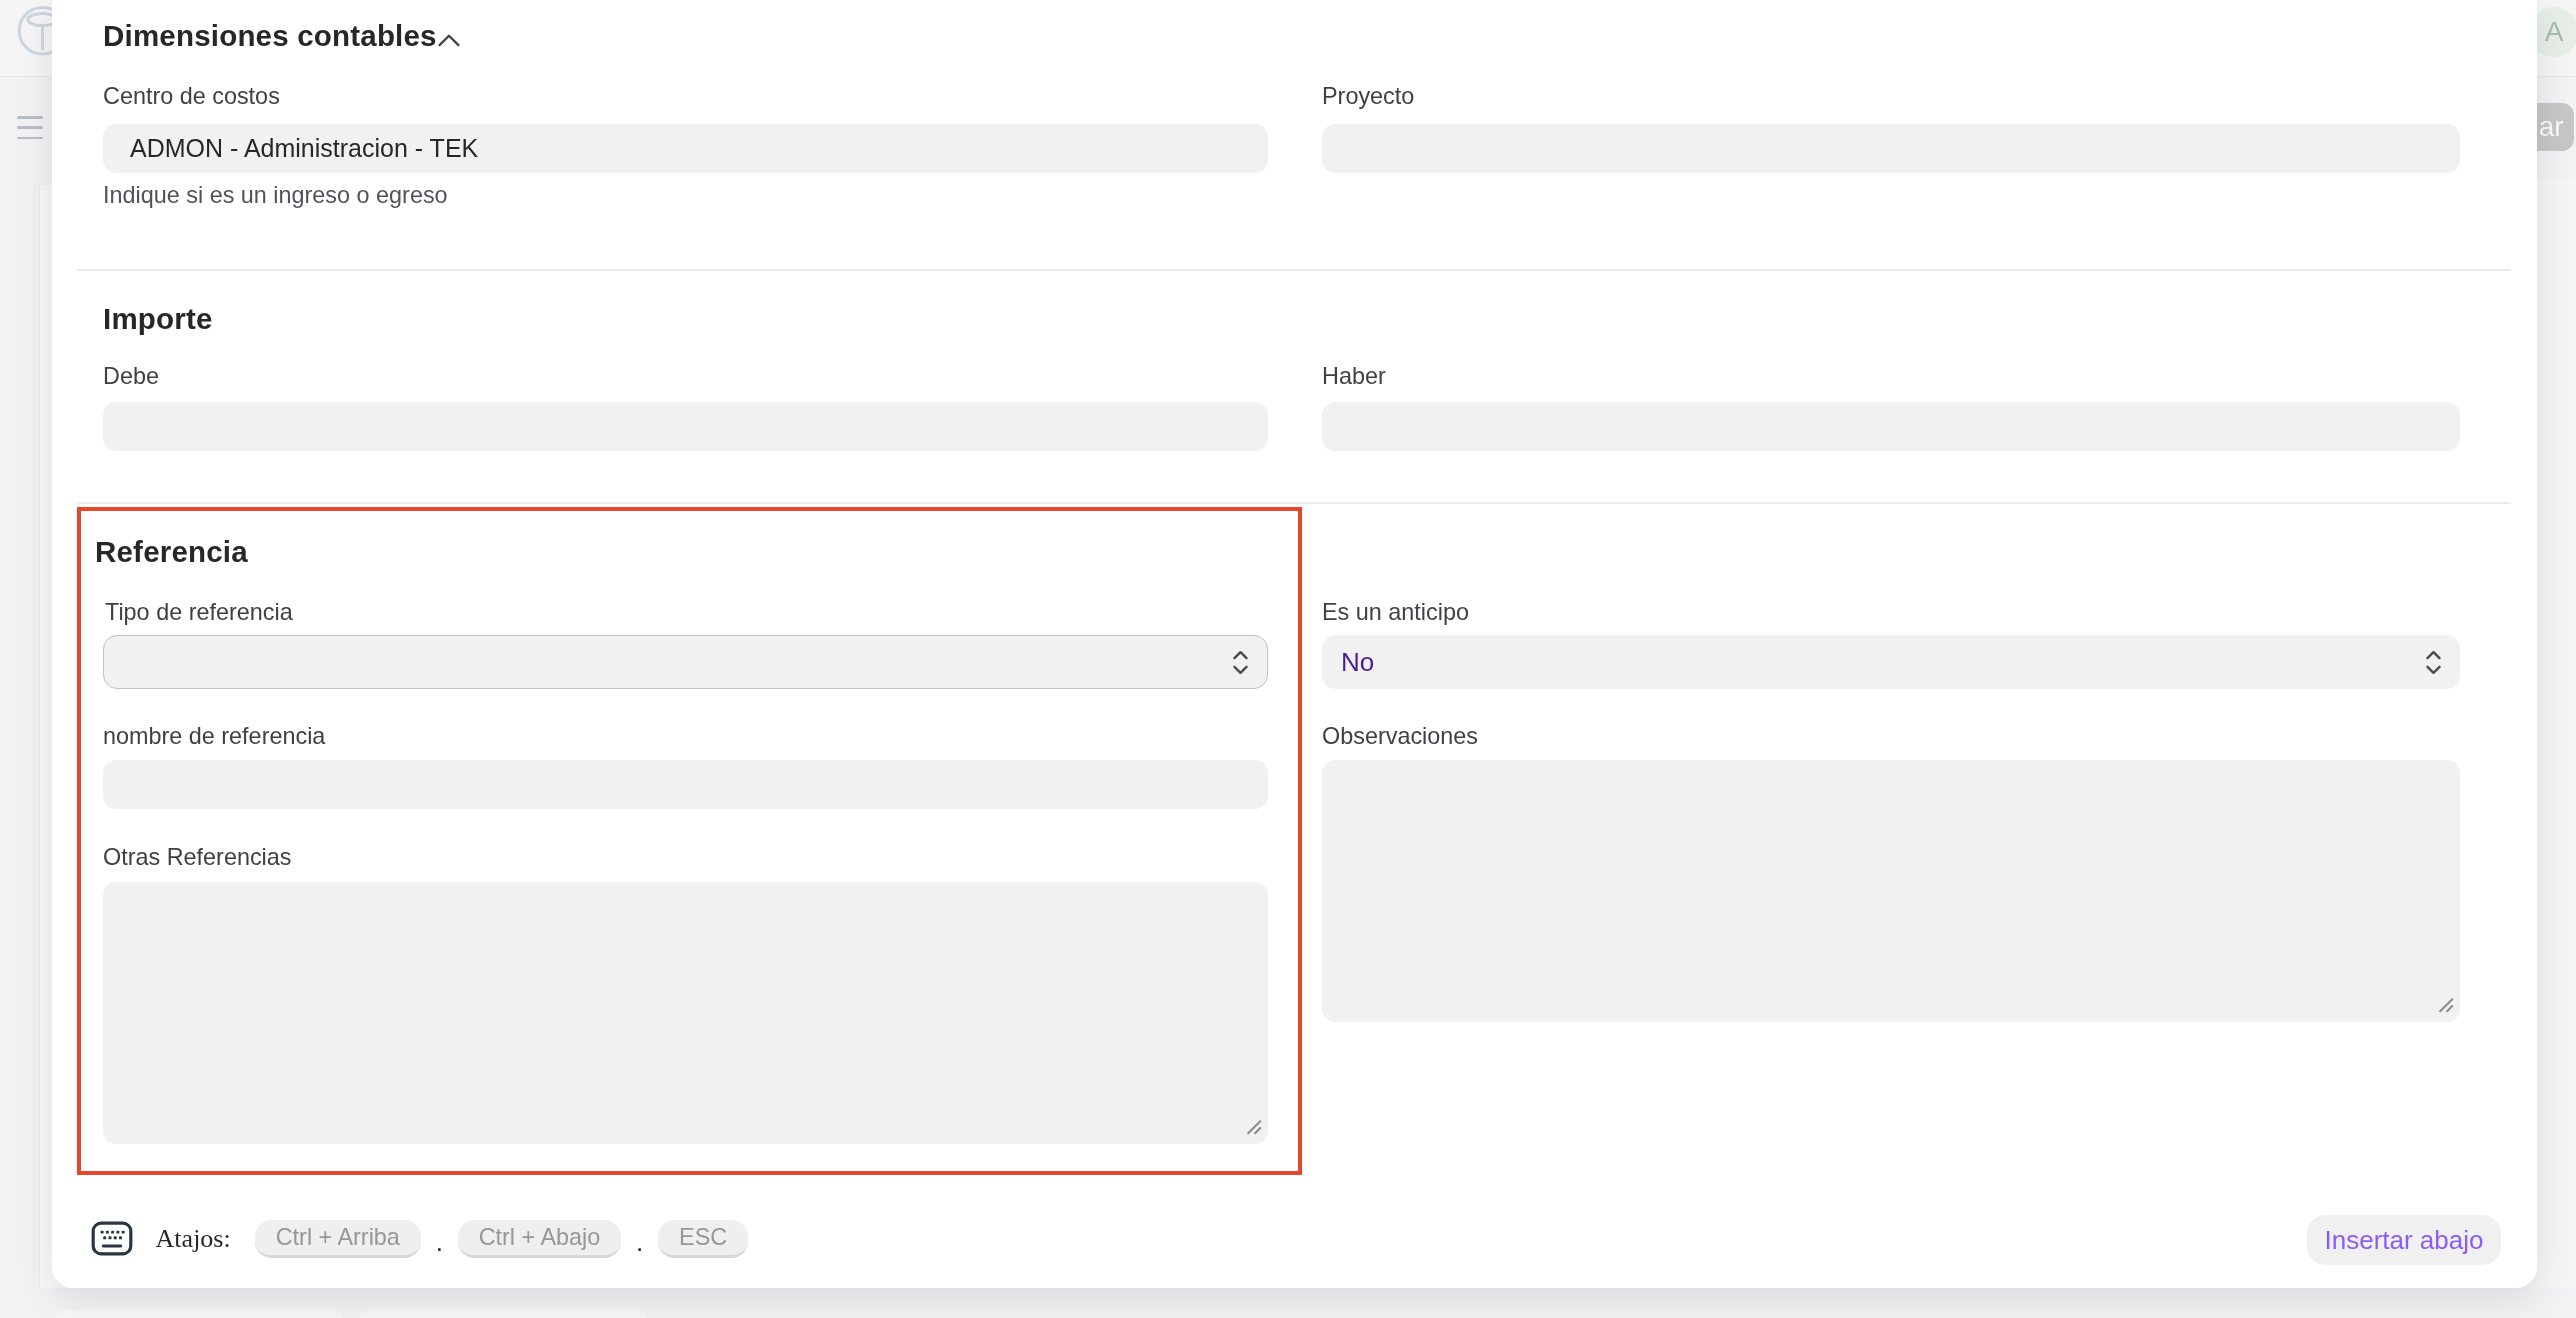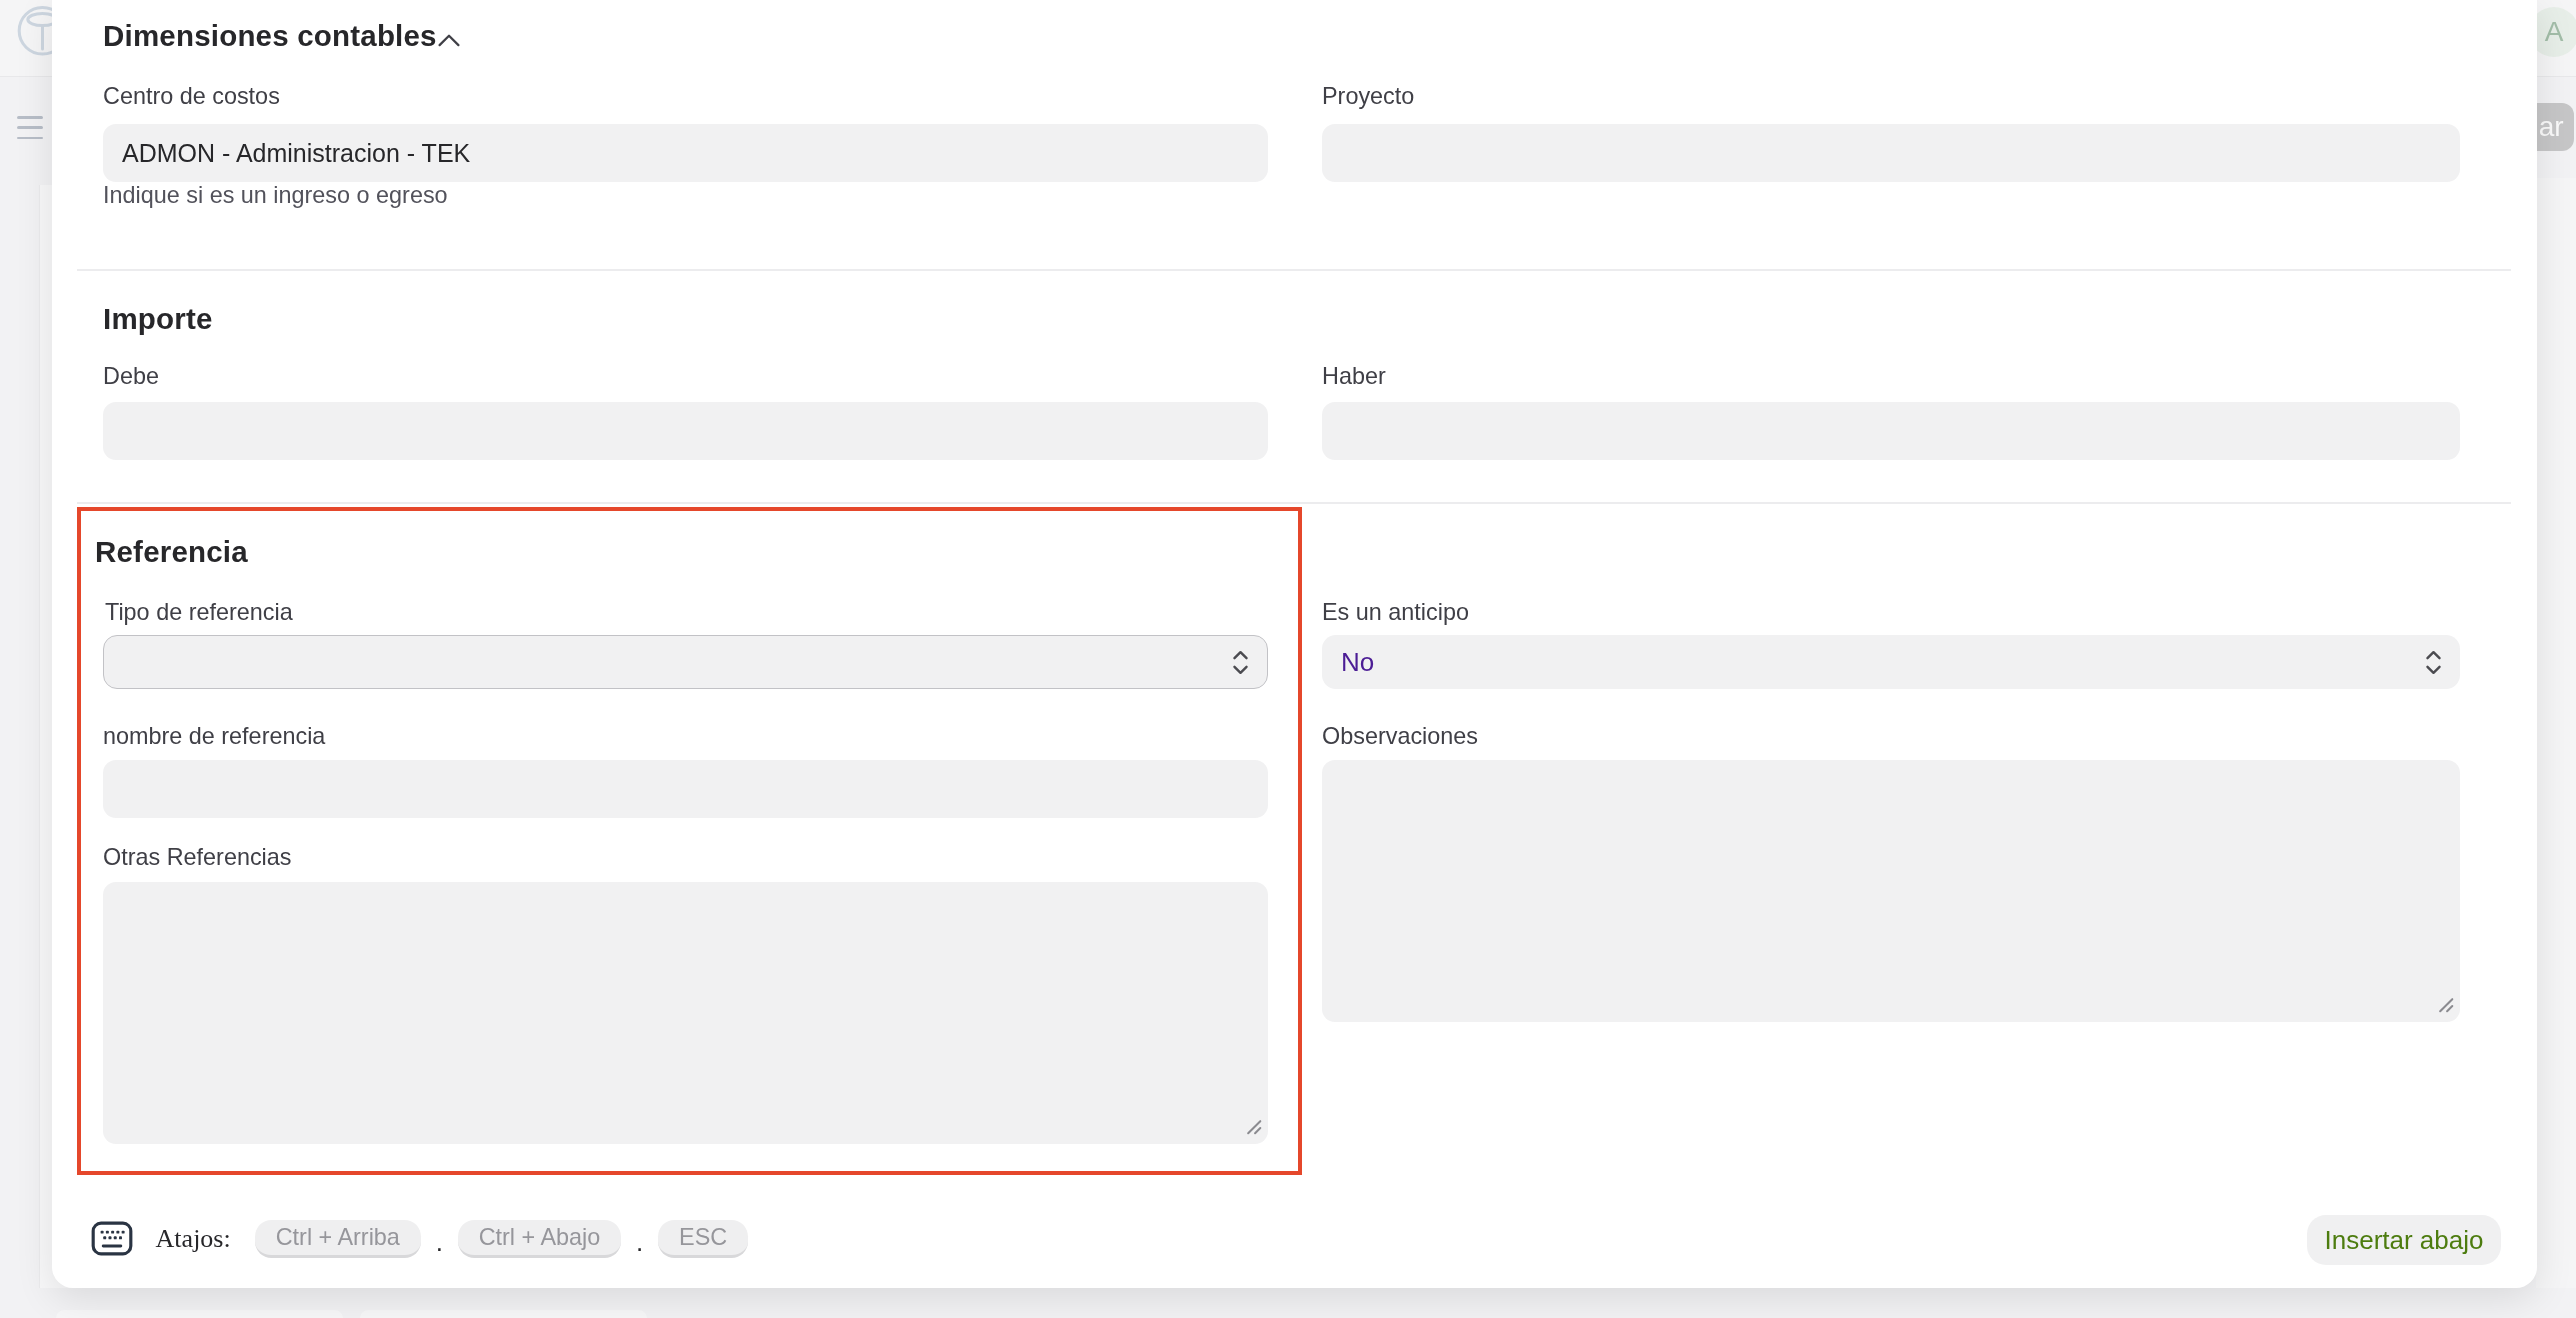--- a/index.html
+++ b/index.html
@@ -26,23 +26,23 @@
   .bg-ghost.g2{left:360px;width:287px;}
 
   
   .modal{position:absolute;left:52px;top:0;width:2485px;height:1288px;background:#ffffff;
     border-radius:0 0 21px 21px;box-shadow:0 10.4px 38px rgba(0,0,0,.10);}
   .section-title{position:absolute;font-size:29.5px;font-weight:600;color:#27272a;letter-spacing:0.2px;}
   .field-label{position:absolute;font-size:23.4px;color:#3f3f46;}
   .helper-text{position:absolute;font-size:23.4px;color:#52525b;}
   .divider{position:absolute;left:25px;width:2434px;height:1.7px;background:#ececee;}
 
-  .tf{position:absolute;height:58px;background:#f1f1f2;border:none;border-radius:13px;
+  .tf{position:absolute;height:49px;background:#f1f1f2;border:none;border-radius:13px;
     font-family:"Liberation Sans",sans-serif;font-size:25px;color:#27272a;
-    padding:0 19px;box-sizing:border-box;outline:none;}
+    padding:0 27px;box-sizing:border-box;outline:none;}
   .ta-wrap{position:absolute;}
   .ta{width:100%;height:100%;background:#f1f1f2;border:none;border-radius:13px;resize:none;
     font-family:"Liberation Sans",sans-serif;font-size:25px;color:#27272a;
     padding:14px 19px;box-sizing:border-box;outline:none;}
   .resize-handle{position:absolute;right:6px;bottom:6px;}
 
   .sel{position:absolute;height:54px;background:#f1f1f2;border-radius:14px;cursor:pointer;
     display:flex;align-items:center;justify-content:space-between;
     padding:0 17.4px 0 19px;box-sizing:border-box;font-size:26px;color:#4c1d95;}
   .sel.focused{border:1.7px solid #c2c2c6;}
@@ -56,21 +56,21 @@
   
   .footer-left{position:absolute;left:39px;top:1216px;height:45px;display:flex;align-items:center;}
   .kbd-icon{margin-right:22.6px;display:flex;}
   .atajos-label{font-size:26px;color:#27272a;margin-right:24px;font-family:Liberation Serif, serif;}
   .kbd-pill{background:#efeff0;border-bottom:3.5px solid #d8d8da;border-radius:16.5px;
     height:38px;display:flex;align-items:center;padding:12px 21px;box-sizing:border-box;
     font-size:23.4px;color:#96969b;}
   .pill-sep{font-size:26px;color:#27272a;margin:0 14.8px;align-self:flex-end;padding-bottom:3.5px;}
   .insert-btn{position:absolute;left:2255px;top:1215px;width:194px;height:50px;border:none;
     background:#f0f0f1;border-radius:19px;font-family:"Liberation Sans",sans-serif;
-    font-size:26px;color:#4d7c0f;cursor:pointer;}
+    font-size:26px;color:#8b5cf6;cursor:pointer;}
 </style>
 </head>
 <body>
 
 <div class="bg-topband"></div>
 
 <div class="bg-logo">
   <svg width="57" height="57" viewBox="0 0 66 66" fill="none">
     <circle cx="33" cy="31" r="27" stroke="#cdd6e0" stroke-width="3.5"></circle>
     <ellipse cx="33" cy="18" rx="17" ry="7" stroke="#cdd6e0" stroke-width="3.5"></ellipse>

